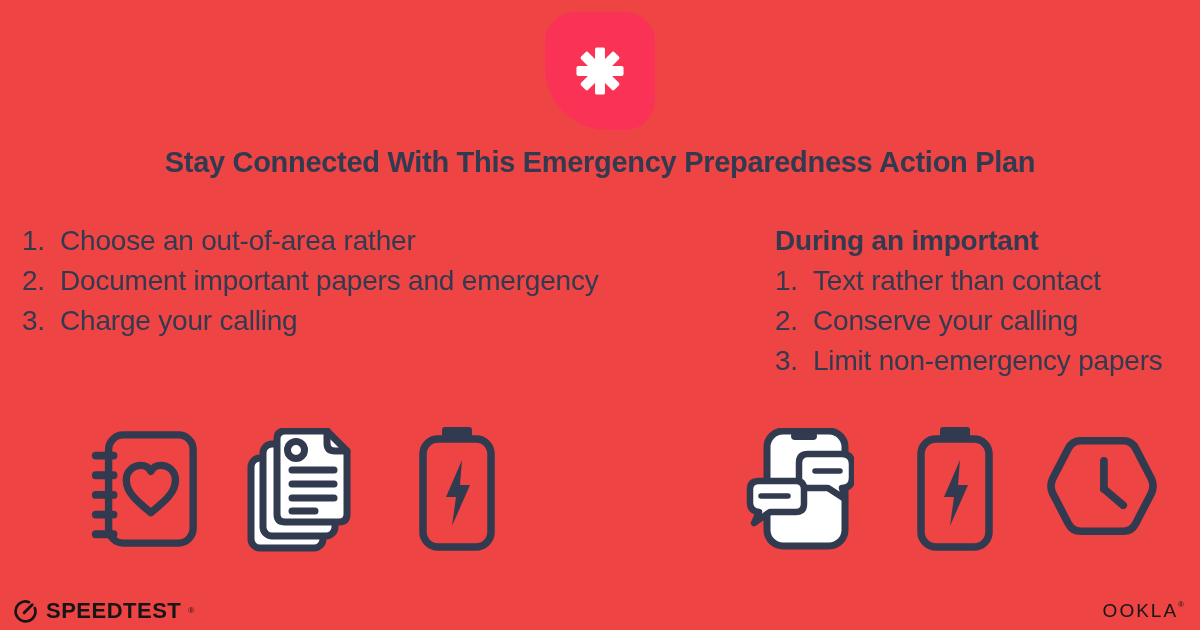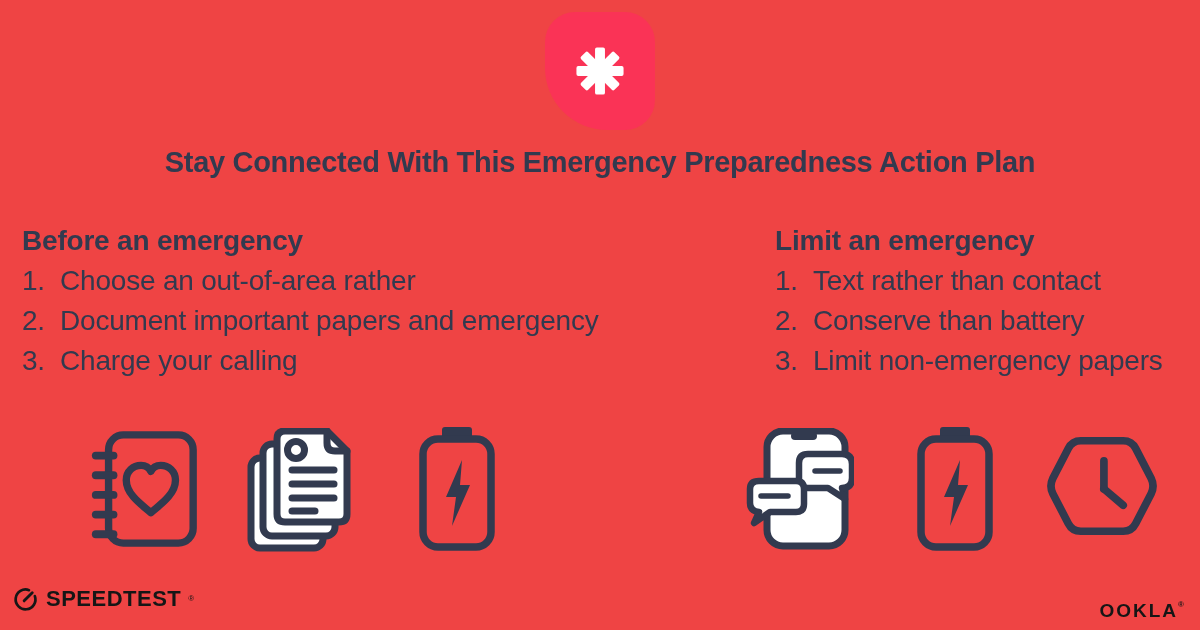--- a/index.html
+++ b/index.html
@@ -46,29 +46,29 @@
 
   .icon-notebook {left:88px; top:430px;width:110px;height:118px}
   .icon-documents{left:247px;top:428px;width:104px;height:124px}
   .icon-battery1 {left:418px;top:426px;width:78px; height:126px}
   .icon-phone    {left:746px;top:428px;width:108px;height:122px}
   .icon-battery2 {left:916px;top:426px;width:78px; height:126px}
   .icon-clock    {left:1044px;top:434px;width:116px;height:104px}
 
   
   .footer-speedtest{
-    position:absolute;left:12px;top:584px;height:30px;
+    position:absolute;left:12px;top:596px;height:30px;
     display:flex;align-items:center;gap:7px;color:var(--logo-black);
   }
   .footer-speedtest svg{width:27px;height:27px}
   .st-word{font-size:22px;font-weight:700;letter-spacing:.5px}
   .tm{font-size:8px;vertical-align:top;line-height:10px}
   .footer-ookla{
     position:absolute;right:14px;top:600px;color:var(--logo-black);
-    font-size:19px;font-weight:700;letter-spacing:2px;
+    font-size:19px;font-weight:400;letter-spacing:2px;
   }
 </style>
 </head>
 <body>
 
 <div class="canvas">
 
   <div class="bubble">
     <svg viewBox="0 0 100 100" aria-hidden="true">
       <g fill="#ffffff">
@@ -76,44 +76,43 @@
         <rect x="42" y="12" width="16" height="76" rx="3" transform="rotate(45 50 50)"></rect>
         <rect x="42" y="12" width="16" height="76" rx="3" transform="rotate(90 50 50)"></rect>
         <rect x="42" y="12" width="16" height="76" rx="3" transform="rotate(135 50 50)"></rect>
       </g>
     </svg>
   </div>
 
   <h1 class="title">Stay Connected With This Emergency Preparedness Action Plan</h1>
 
   <section class="col col-before">
-    <h2>Before an emergency</h2>
     <div class="row">
       <span class="num">1.</span>
       <span class="txt">Choose an out-of-area rather</span>
     </div>
     <div class="row">
       <span class="num">2.</span>
       <span class="txt">Document important papers and emergency</span>
     </div>
     <div class="row">
       <span class="num">3.</span>
       <span class="txt">Charge your calling</span>
     </div>
   </section>
 
   <section class="col col-during">
-    <h2>Limit an emergency</h2>
+    <h2>During an important</h2>
     <div class="row">
       <span class="num">1.</span>
       <span class="txt">Text rather than contact</span>
     </div>
     <div class="row">
       <span class="num">2.</span>
-      <span class="txt">Conserve than battery</span>
+      <span class="txt">Conserve your calling</span>
     </div>
     <div class="row">
       <span class="num">3.</span>
       <span class="txt">Limit non-emergency papers</span>
     </div>
   </section>
 
   <div class="icon icon-notebook">
     <svg viewBox="0 0 110 120" fill="none" stroke="currentColor" stroke-width="7.5" stroke-linecap="round" stroke-linejoin="round" aria-hidden="true">
       <rect x="20" y="5" width="86" height="110" rx="15"></rect>

